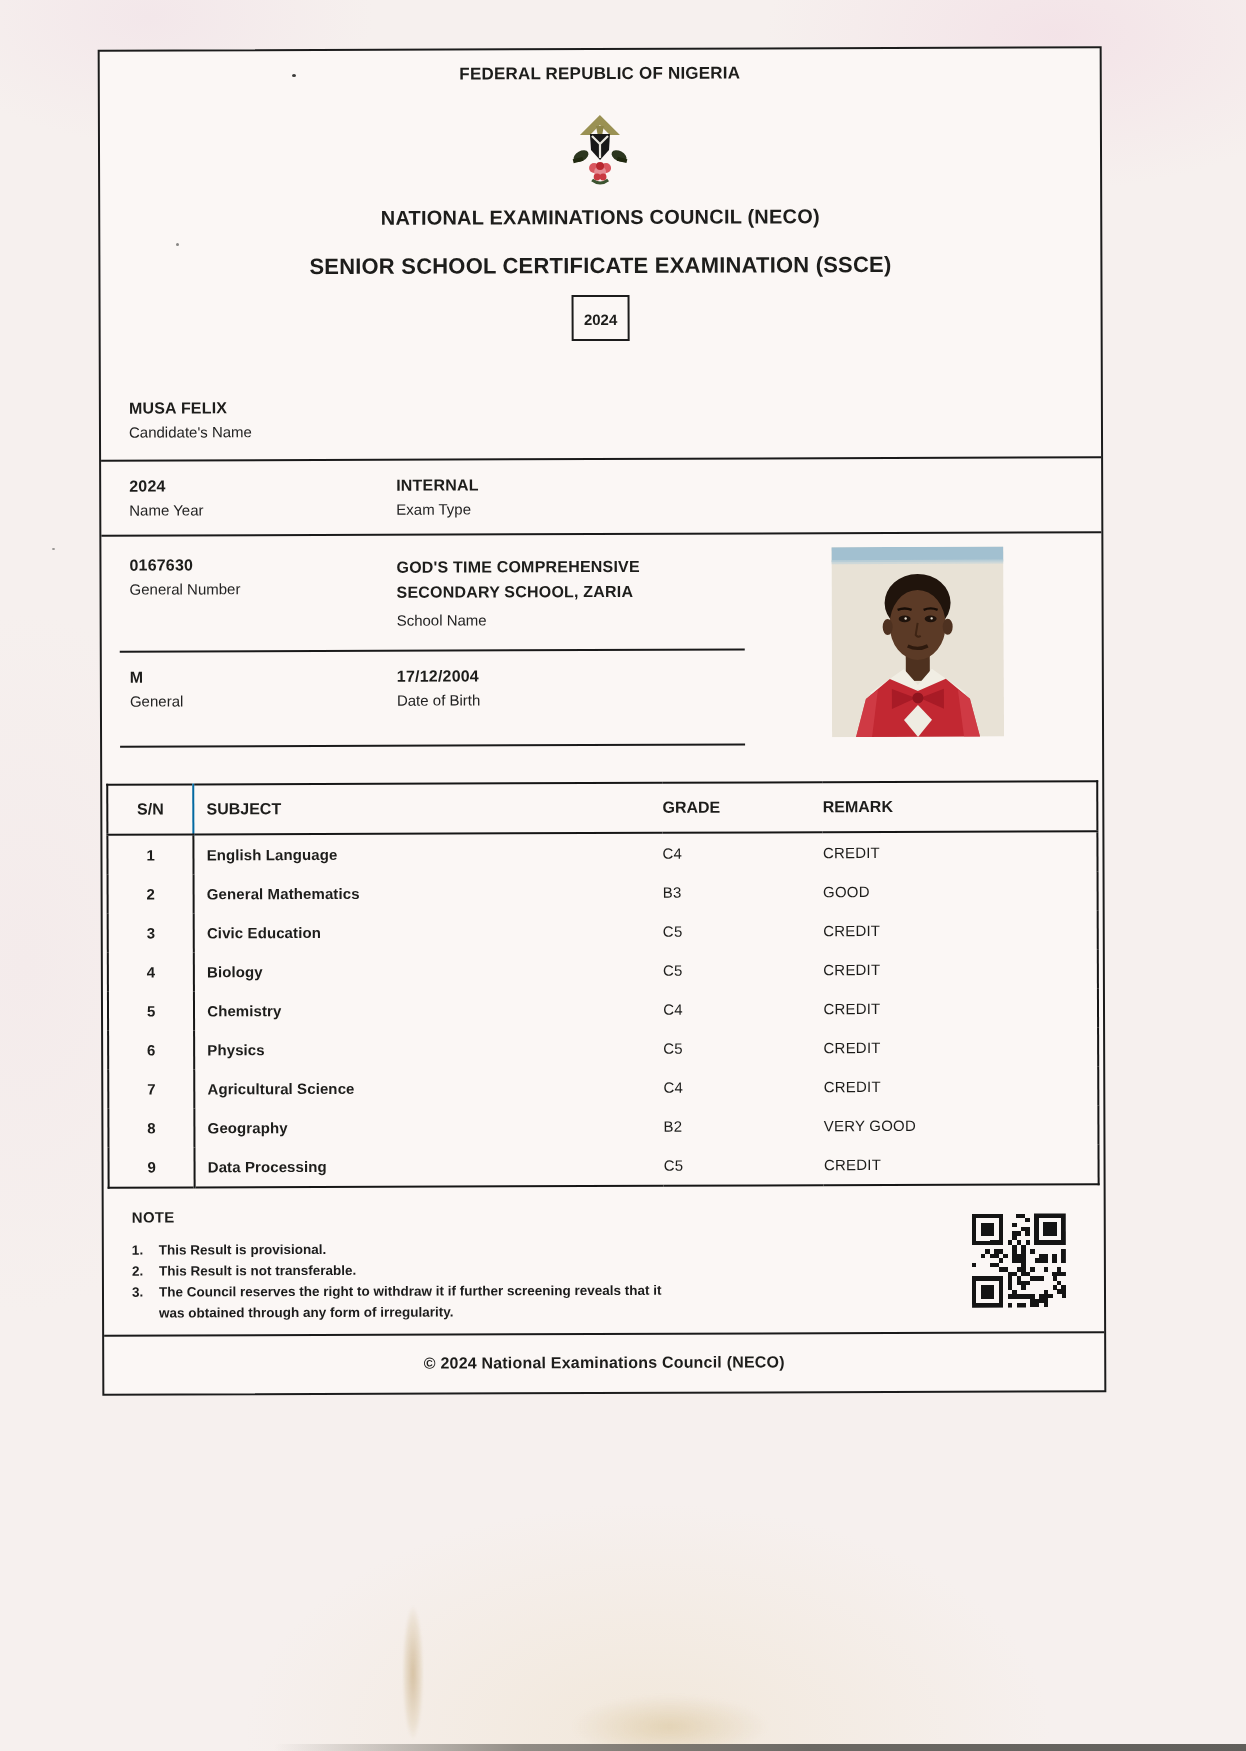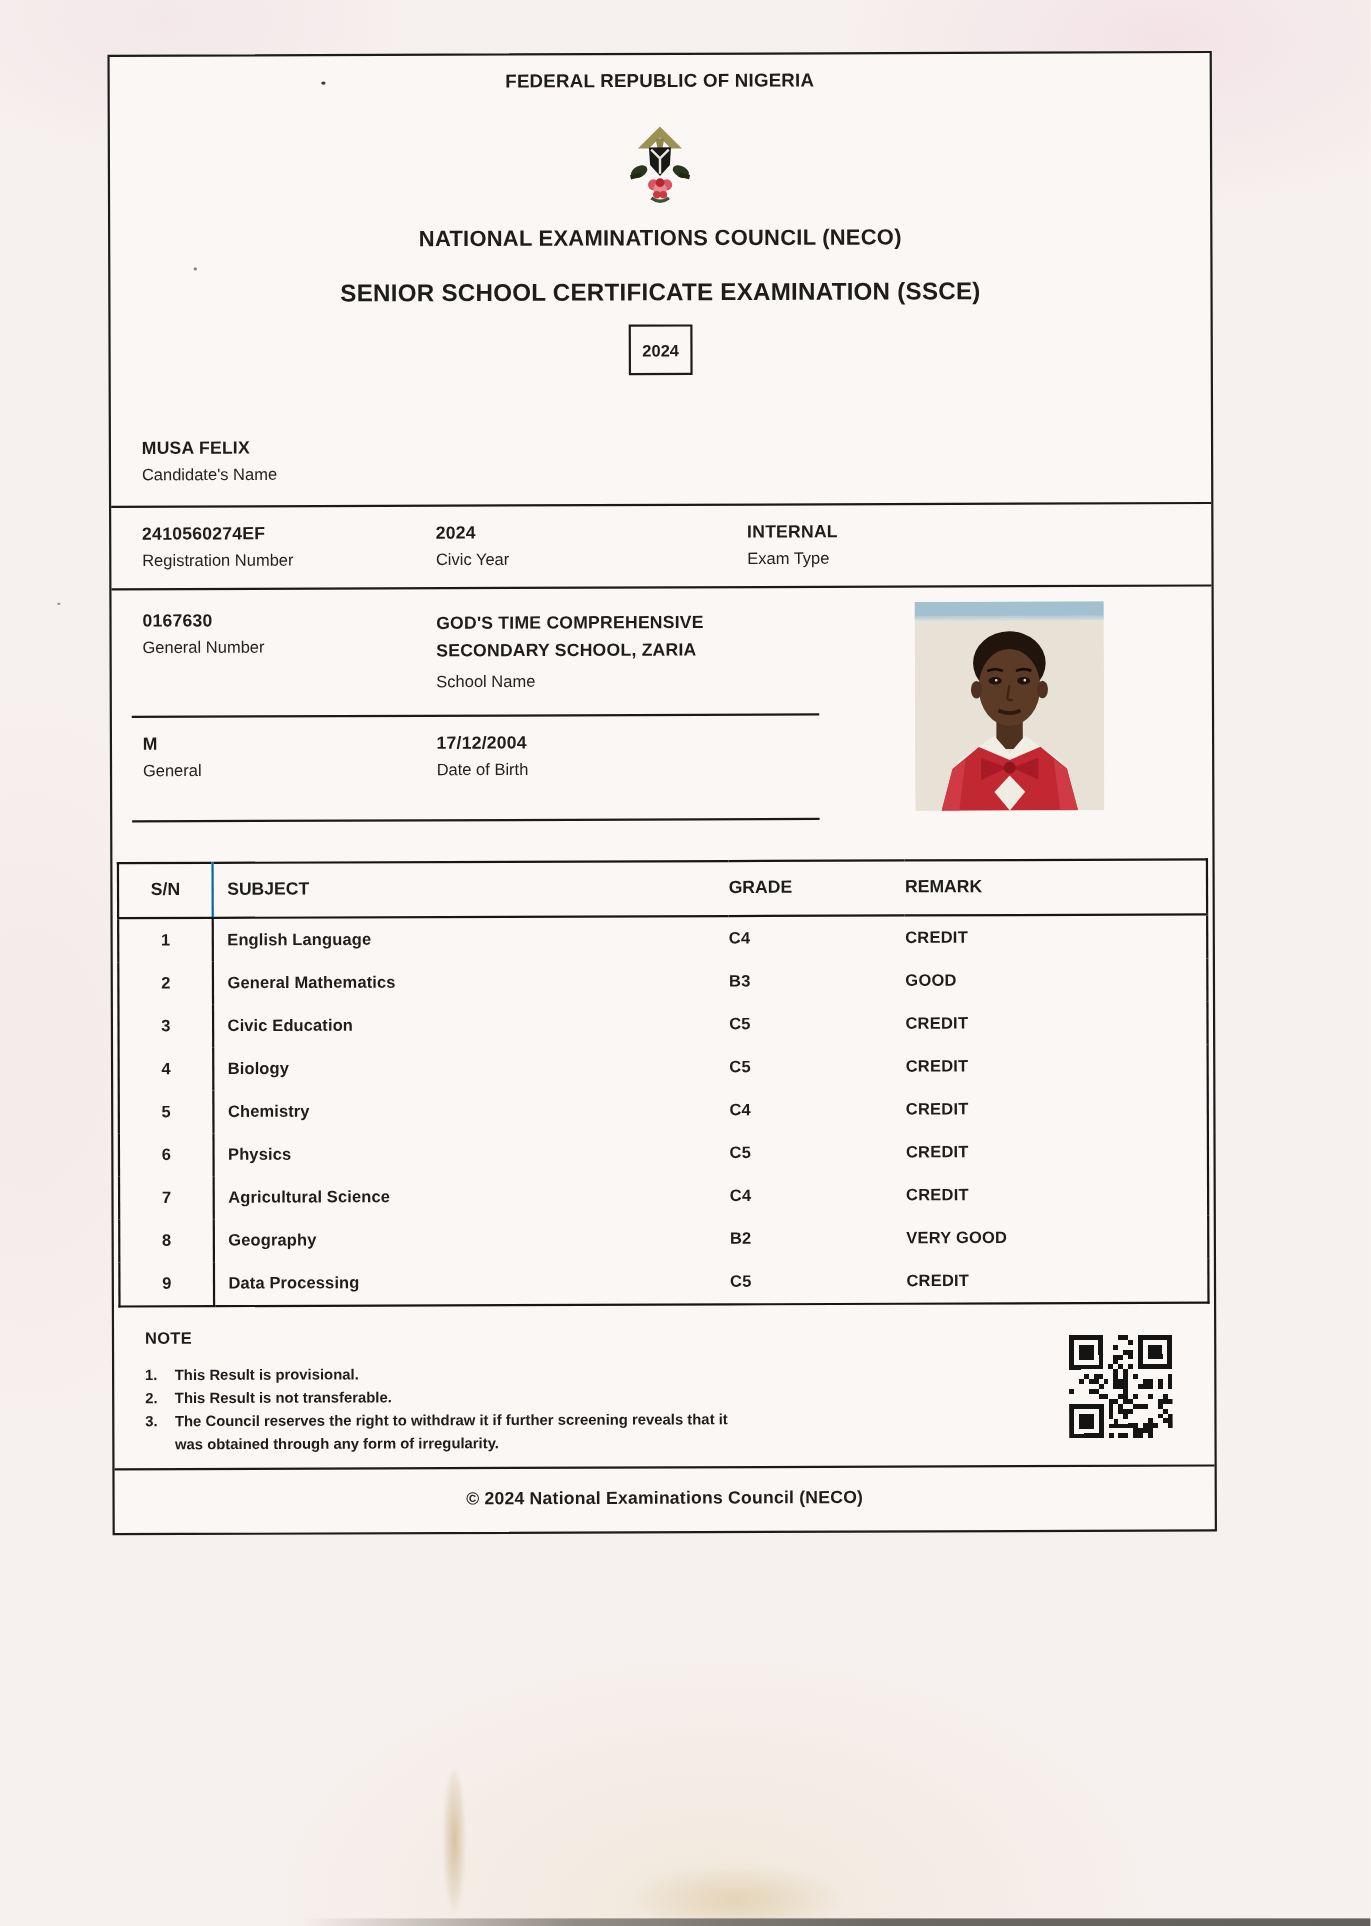--- a/index.html
+++ b/index.html
@@ -47,21 +47,21 @@
   .results col.c-sn{width:86px}.results col.c-sub{width:468px}.results col.c-gr{width:160px}.results col.c-rm{width:274px}
   .results thead th{
     height:48px;font-size:16px;font-weight:700;text-align:left;
     border-bottom:2px solid #161616;padding:0;
   }
   .results thead th.sn{ text-align:center;border-right:2px solid #0369a1}
   .results thead th.sub{padding-left:12px}
   .results tbody td{height:39px;padding:0;font-size:15px}
   .results td.sn{text-align:center;border-right:2px solid #161616;font-weight:700}
   .results td.sub{padding-left:12px;font-weight:600;letter-spacing:.1px}
-  .results td.gr,.results td.rm{font-weight:700;letter-spacing:.2px}
+  .results td.gr,.results td.rm{font-weight:400;letter-spacing:.2px}
   
   .note{position:relative;height:148px;box-sizing:border-box;padding:20px 0 0 28px;border-bottom:2px solid #1a1a1a}
   .note-title{font-size:15px;font-weight:700;letter-spacing:.3px}
   .note-list{list-style:none;margin:15px 0 0;padding:0;counter-reset:n}
   .note-list li{
     counter-increment:n;position:relative;padding-left:27px;max-width:505px;
     font-size:13.5px;font-weight:600;line-height:1.55;color:#1c1c1c;
   }
   .note-list li::before{content:counter(n) ".";position:absolute;left:0;font-weight:600}
   .qr{position:absolute;left:868px;top:28px;width:94px;height:94px}
@@ -123,26 +123,22 @@
 
   <div class="fields">
 
     <div class="frow rowA">
       <div class="fval">MUSA FELIX</div>
       <div class="flabel">Candidate's Name</div>
     </div>
 
     <div class="frow rowB">
       <div>
-        <div class="fval">2410560274EF</div>
-        <div class="flabel">Registration Number</div>
-      </div>
-      <div>
         <div class="fval">2024</div>
-        <div class="flabel">Civic Year</div>
+        <div class="flabel">Name Year</div>
       </div>
       <div>
         <div class="fval">INTERNAL</div>
         <div class="flabel">Exam Type</div>
       </div>
     </div>
 
     <div class="frow rowC">
       <div>
         <div class="fval">0167630</div>

